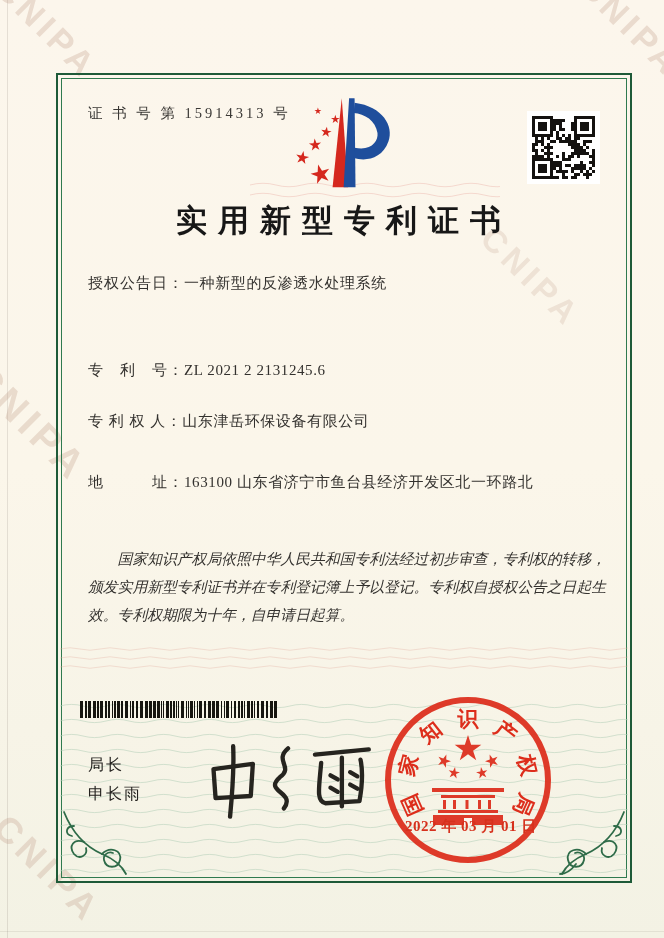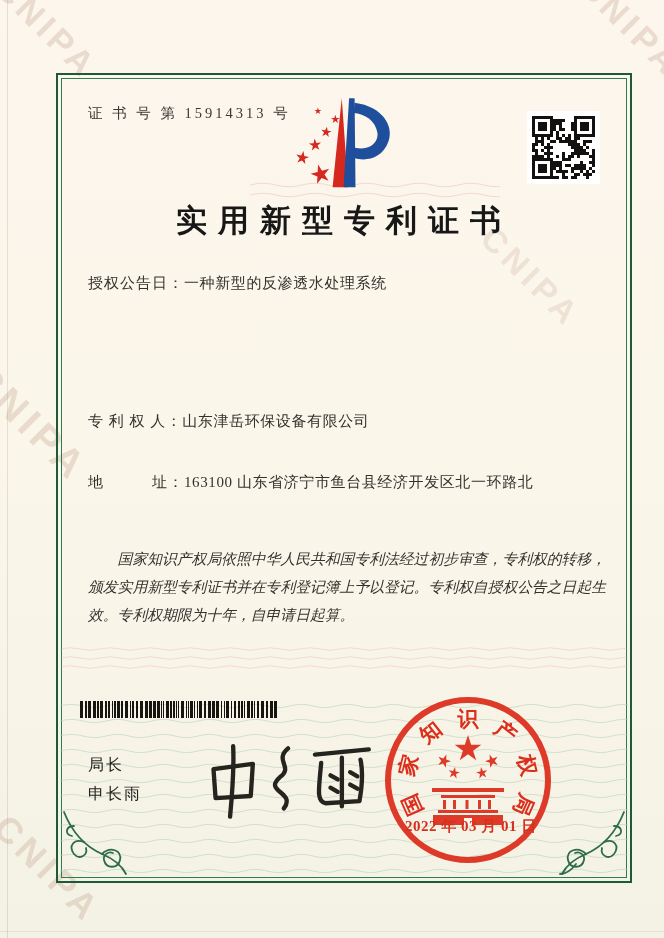--- a/index.html
+++ b/index.html
@@ -568,20 +568,23 @@
       <b style="background: rgb(20, 18, 16);"></b>
       <b></b>
       <b></b>
     </div>
 
   <div class="title">实用新型专利证书</div>
 
   <div class="frow" style="top:274px">
     <span class="lab">授权公告日：</span><span>一种新型的反渗透水处理系统</span>
   </div>
+  <div class="frow" style="top:361px">
+    <span class="lab">专　利　号：</span><span>ZL 2021 2 2131245.6</span>
+  </div>
   <div class="frow" style="top:412px">
     <span class="lab">专 利 权 人：</span><span>山东津岳环保设备有限公司</span>
   </div>
   <div class="frow" style="top:473px">
     <span class="lab">地　　　址：</span><span>163100 山东省济宁市鱼台县经济开发区北一环路北</span>
   </div>
 
   <div class="paras">
     <p>国家知识产权局依照中华人民共和国专利法经过初步审查，专利权的转移，颁发实用新型专利证书并在专利登记簿上予以登记。专利权自授权公告之日起生效。专利权期限为十年，自申请日起算。</p>
   </div>

